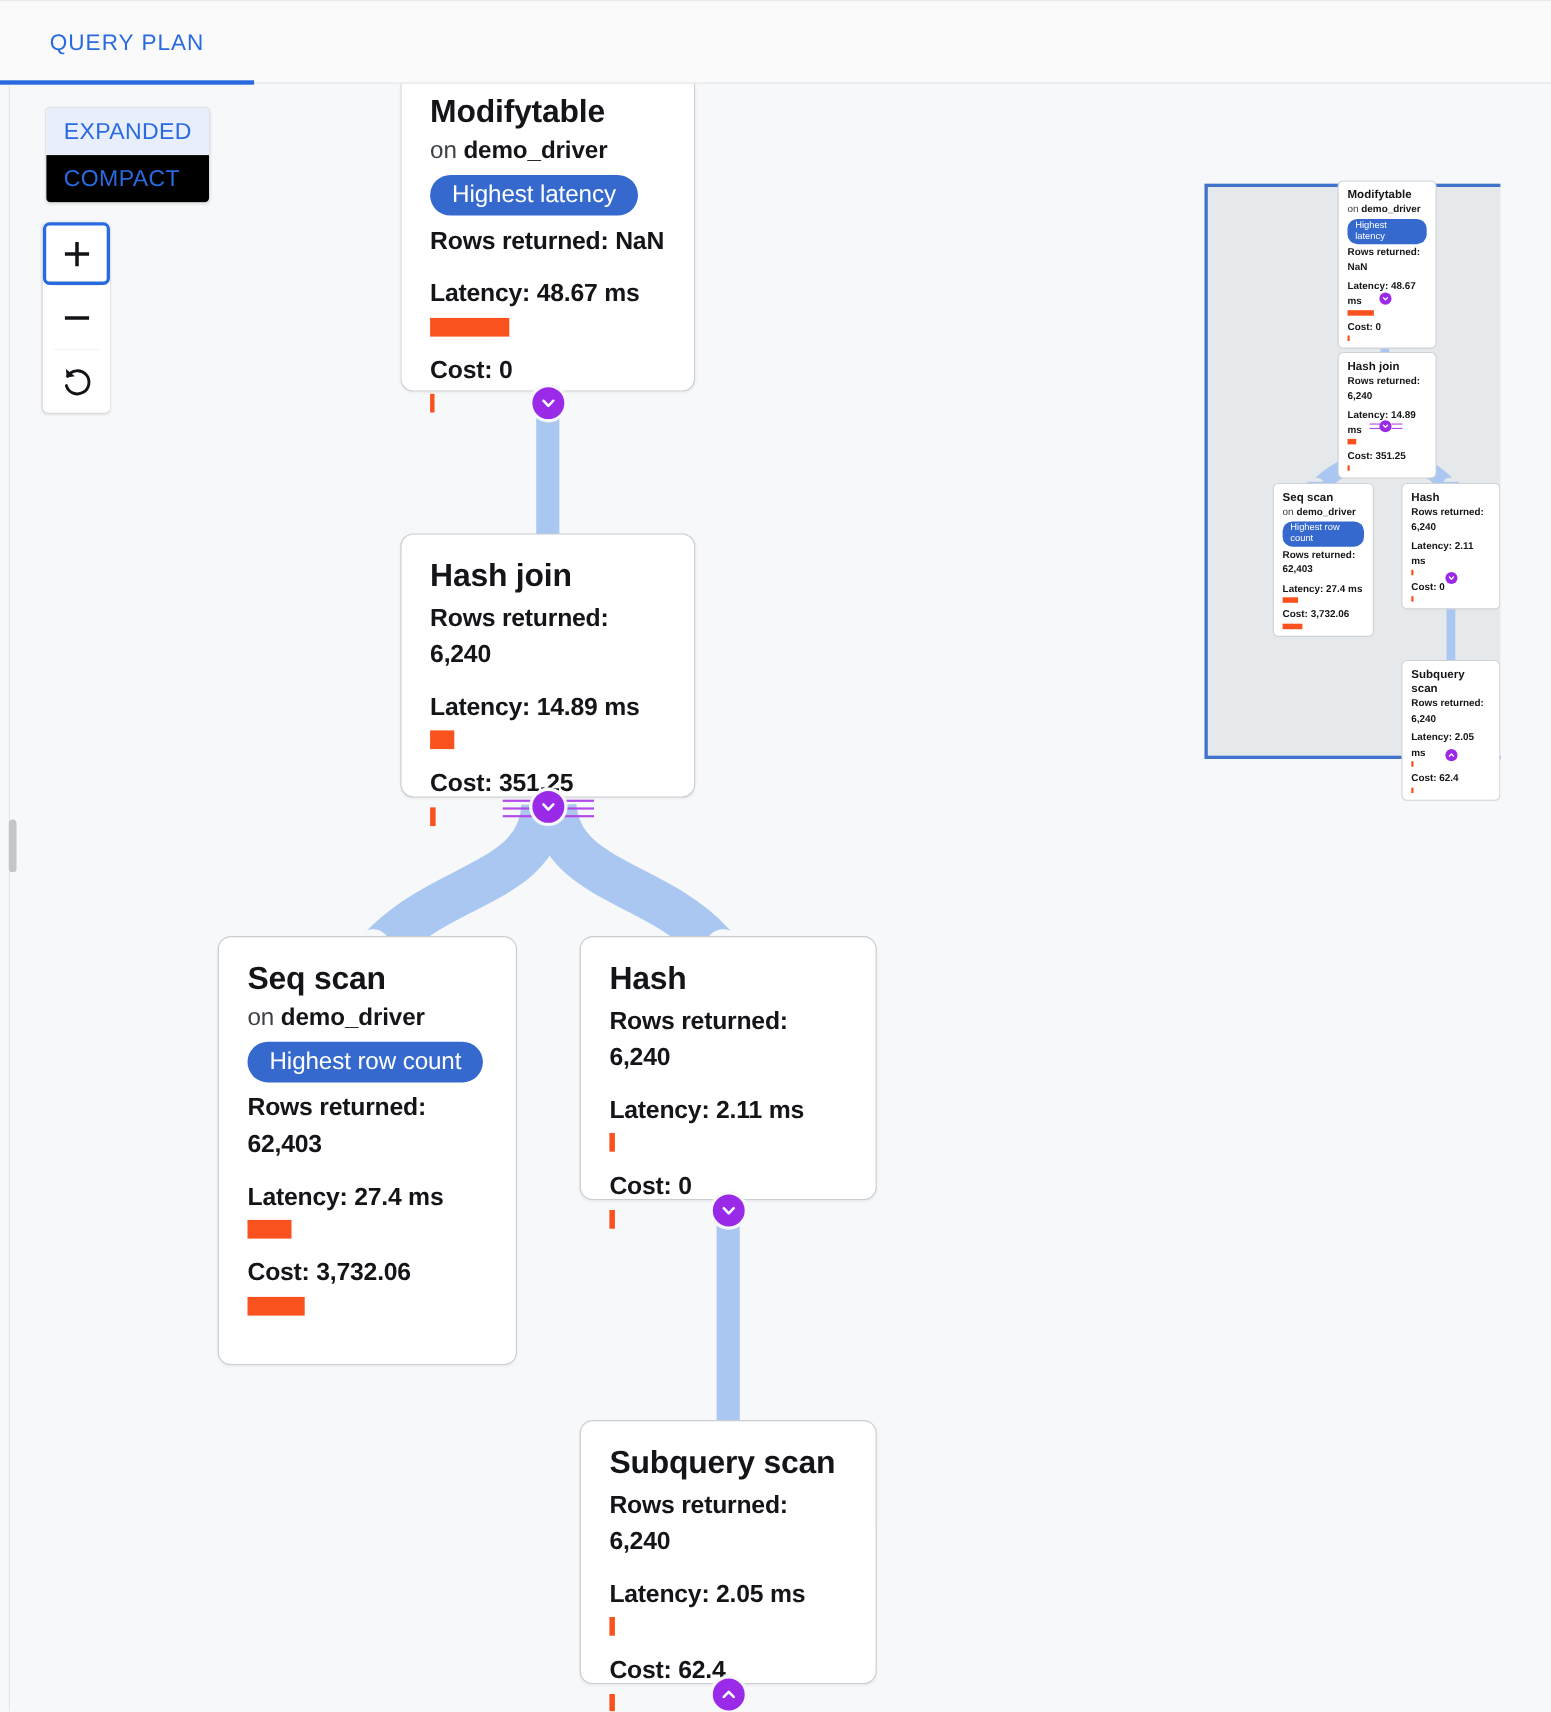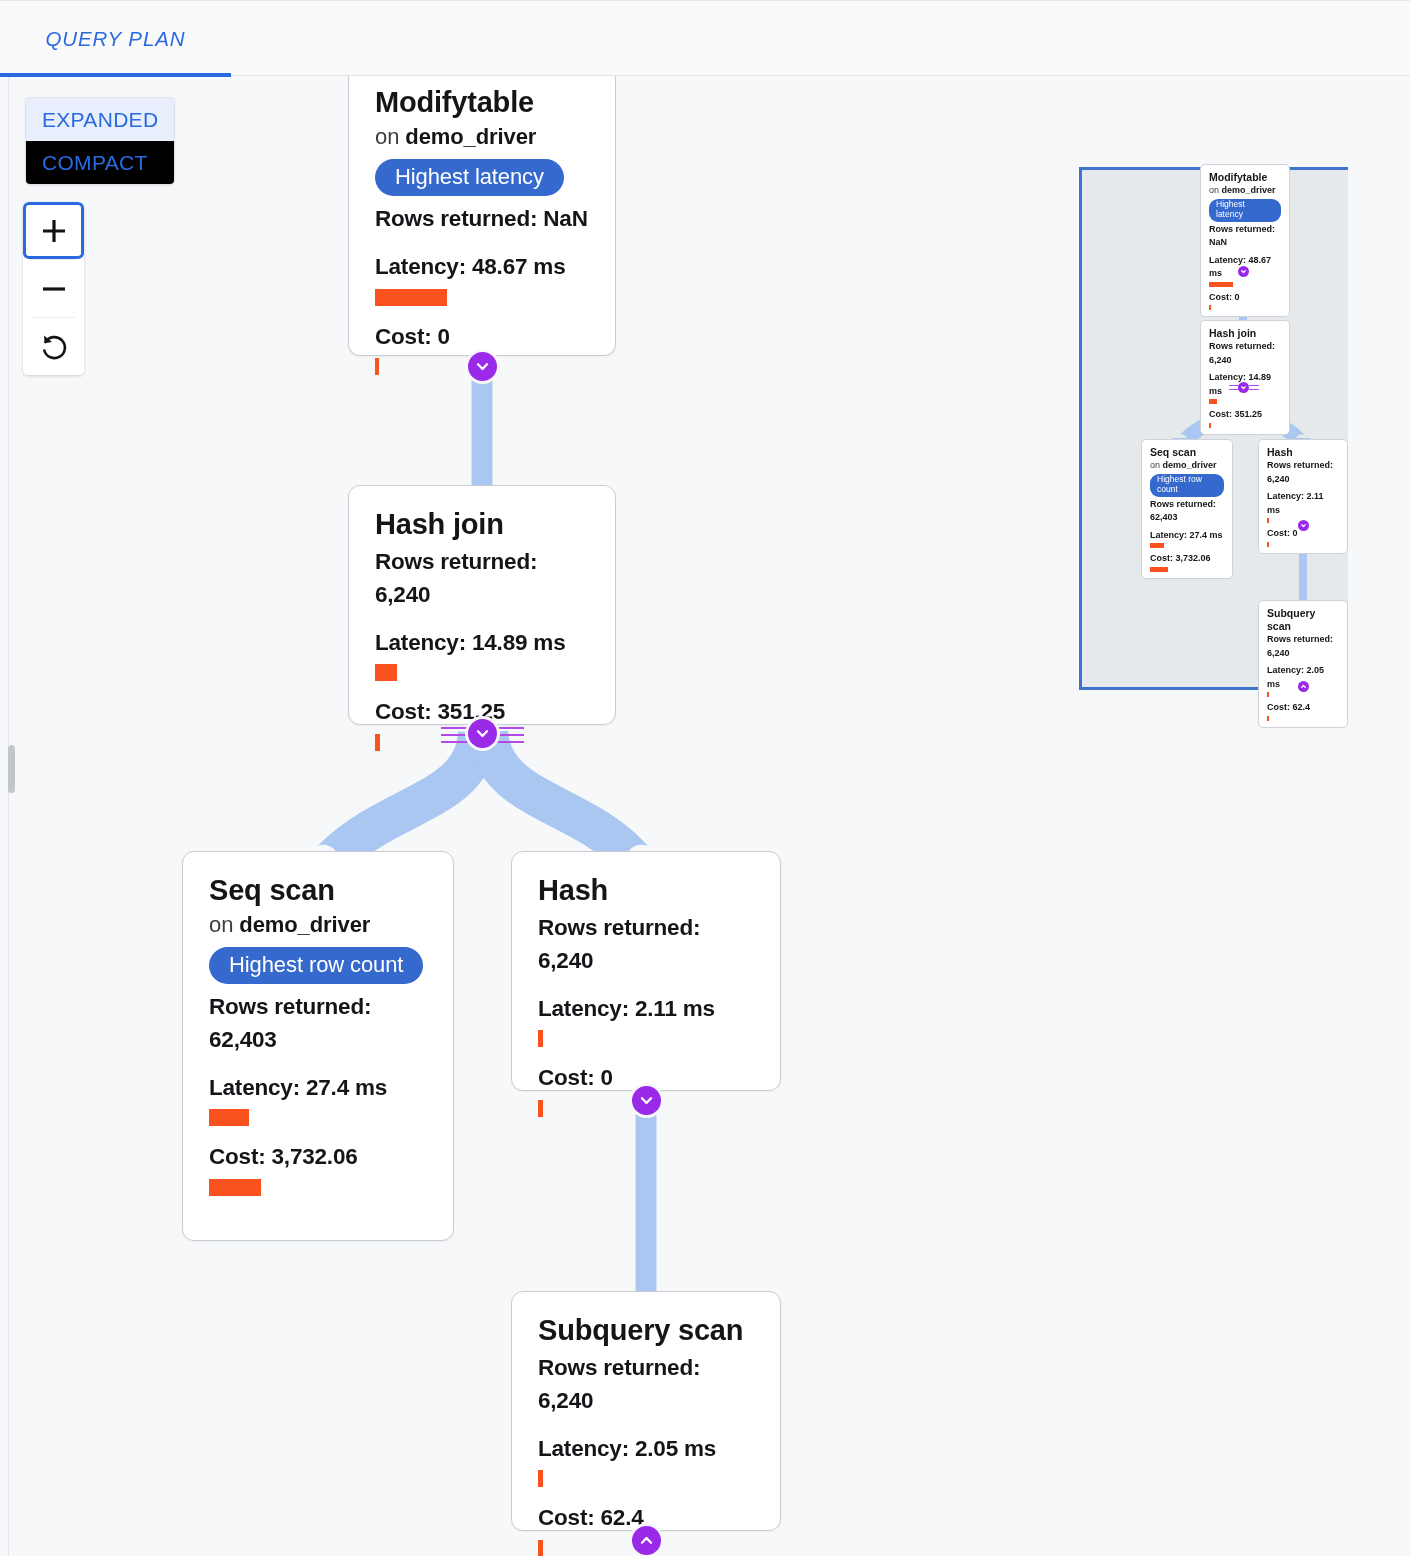--- a/index.html
+++ b/index.html
@@ -34,42 +34,42 @@
     font-size: 20.5px; font-weight: 500; letter-spacing: 0.9px;
     color: #5f6368;
     cursor: pointer;
     user-select: none;
   }
   .tab.active { color: #2a6ae1; }
   .tab .tab-underline {
     position: absolute; left: 0; bottom: 0;
     width: 100%; height: 4px; background: #2a6ae1;
   }
-  #tab-query-plan { left: 0; width: 231px; font-style: italic; }
+  #tab-query-plan { left: 0; width: 231px; }
   #tab-end-to-end { left: 231px; width: 230px; }
 
   
   .left-rail {
     position: absolute; left: 8px; top: 77px;
     width: 1px; height: 1479px;
     background: #e3e5e8;
     z-index: 30;
   }
   .left-scroll-thumb {
     position: absolute; left: 8px; top: 745px;
     width: 7px; height: 48px;
     background: #c3c6c9;
     border-radius: 4px;
     z-index: 31;
     cursor: pointer;
   }
 
   
   .canvas {
-    position: absolute; left: 0; top: 76px;
+    position: absolute; left: 16px; top: 76px;
     width: 1348px; height: 1480px;
     background: #f7f8fa;
     overflow: hidden;
   }
 
   
   .viewmode {
     position: absolute; left: 25px; top: 21px;
     width: 150px;
     background: #ffffff;

